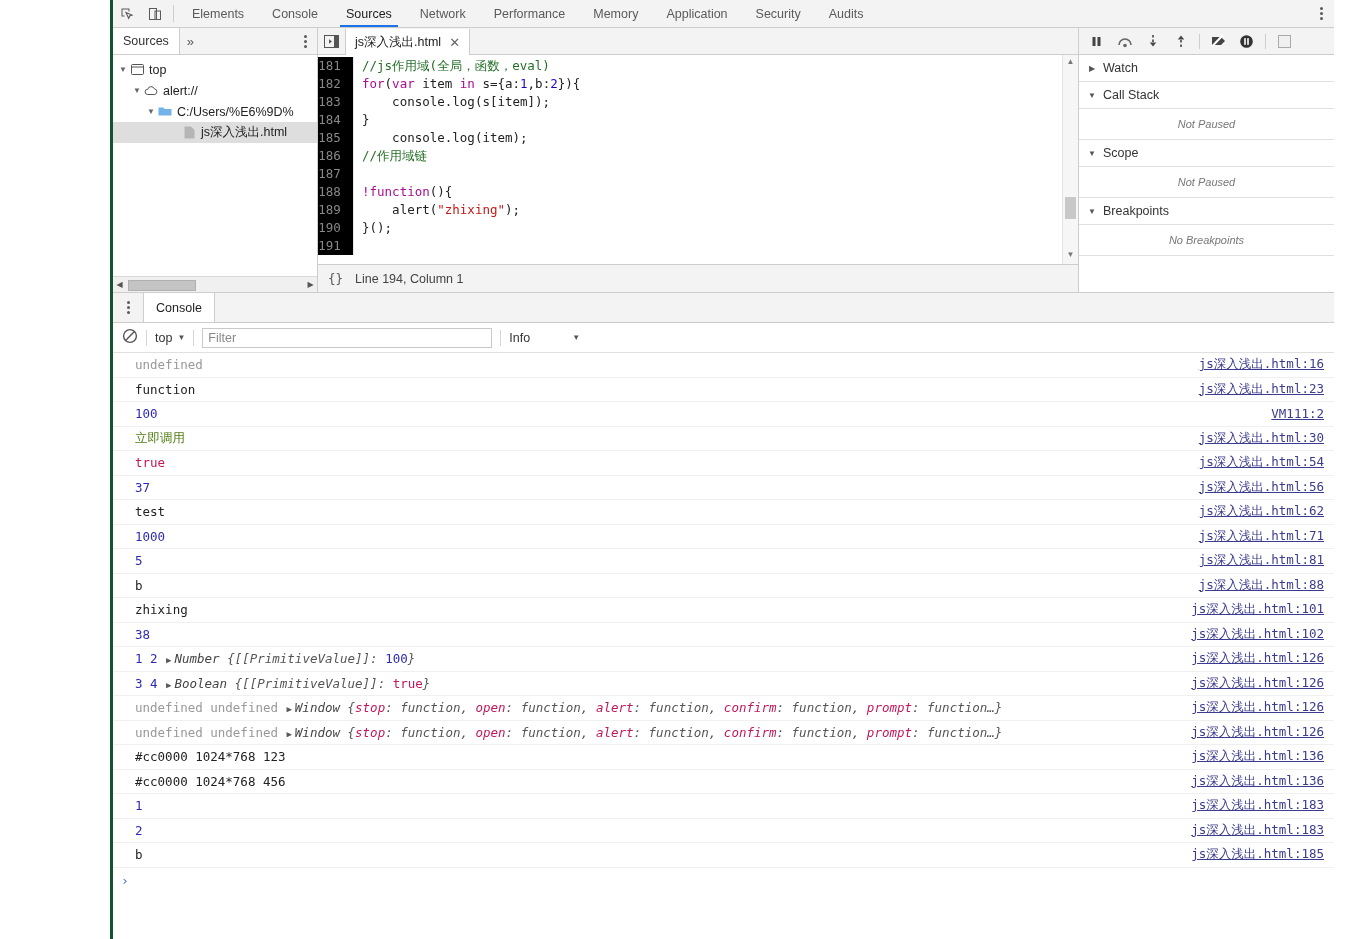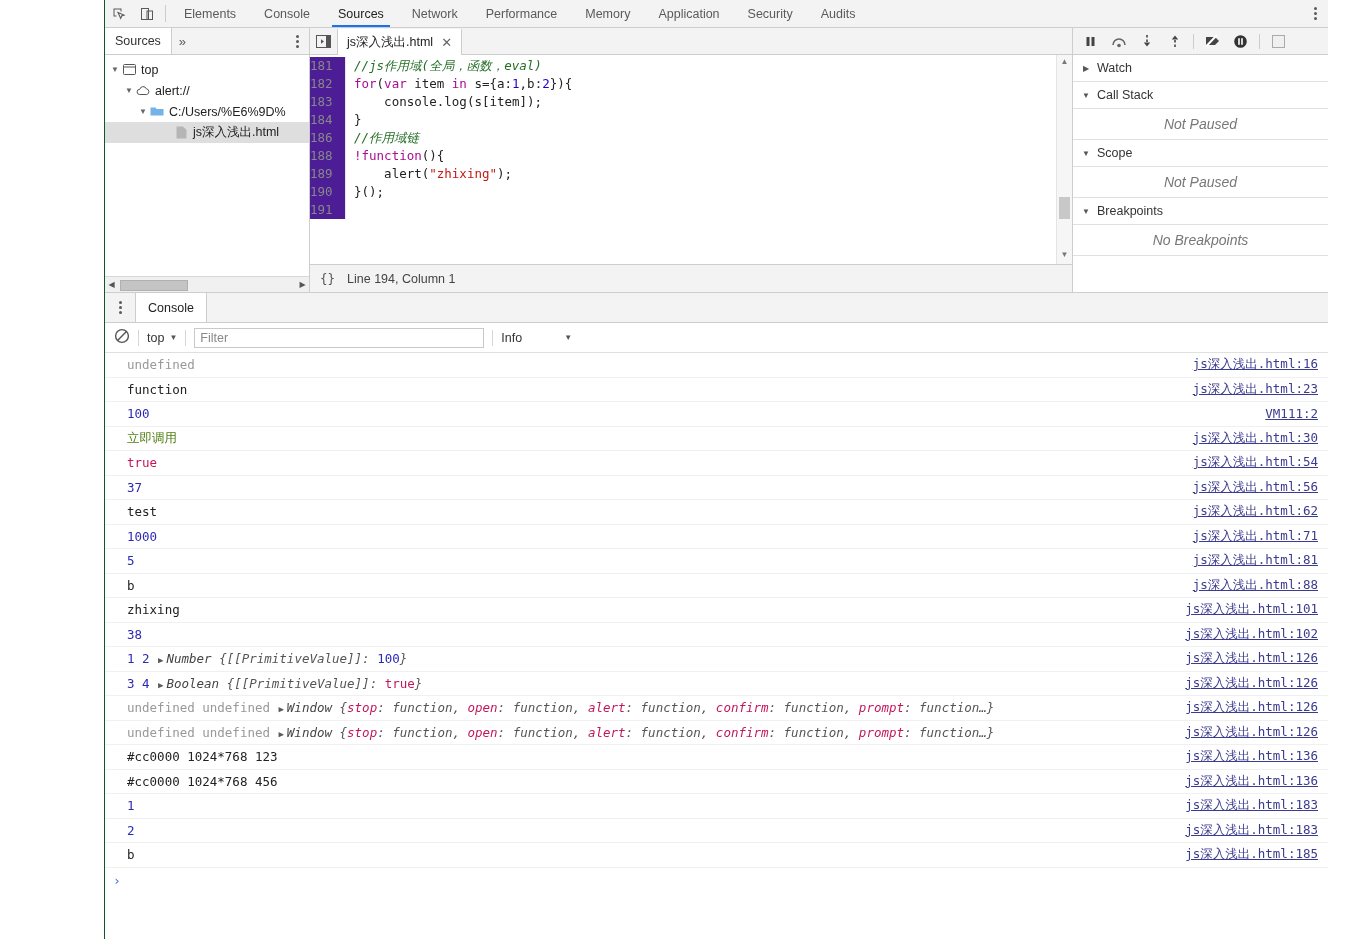--- a/index.html
+++ b/index.html
@@ -12,23 +12,23 @@
   }
   .page { position: relative; width: 1346px; height: 939px; background:#fff; }
 
   
   .page-content {
     position: absolute; left: 0; top: 0; width: 122px; height: 939px;
     background: #ffffff;
   }
 
   .devtools {
-    position: absolute; left: 104px; top: 0; width: 1224px; height: 939px;
+    position: absolute; left: 110px; top: 0; width: 1224px; height: 939px;
     background: #ffffff;
-    border-left: 1px solid #14532d;
+    border-left: 3px solid #14532d;
     display: flex; flex-direction: column;
   }
 
   
   .main-tabbar {
     height: 28px; min-height: 28px;
     background: #f3f3f3;
     border-bottom: 1px solid #cdcdcd;
     display: flex; align-items: stretch;
     position: relative;
@@ -122,25 +122,25 @@
   .ed-tab .x { font-size:13px; color:#666; }
 
   .ed-body { flex:1; display:flex; min-height:0; position:relative; overflow:hidden; }
   .code {
     flex:1; overflow:hidden; background:#fff;
     font-family:"DejaVu Sans Mono","Liberation Mono",monospace;
     font-size:12.5px; line-height:18px; padding-top:2px;
   }
   .cline { display:flex; height:18px; white-space:pre; }
   .gutter {
-    width:36px; min-width:36px; text-align:left; padding-right:12px;
-    color:#888; background:#4c1d95; border-right:1px solid #e6e6e6;
+    width:36px; min-width:36px; text-align:center; padding-right:12px;
+    color:#888; background:#000000; border-right:1px solid #e6e6e6;
   }
   .ctext { padding-left:8px; }
-  .tok-com { color:#236e25;font-style:italic; }
+  .tok-com { color:#236e25; }
   .tok-kw  { color:#aa0d91; }
   .tok-num { color:#1c00cf; }
   .tok-str { color:#c41a16; }
   .tok-pl  { color:#222; }
 
   .ed-scroll {
     width:16px; min-width:16px; background:#f6f6f6; border-left:1px solid #e4e4e4;
     position:relative; display:flex; flex-direction:column; align-items:center;
   }
   .ed-scroll .sarr { font-size:8px; color:#777; height:14px; line-height:14px;}
@@ -169,21 +169,21 @@
   .dbg-btn { width:25px; height:22px; display:flex; align-items:center; justify-content:center; color:#5a5a5a;}
   .dbg-sep { width:1px; height:15px; background:#cdcdcd; margin:0 3px; }
   .dbg-sec-head {
     height:27px; display:flex; align-items:center; gap:6px; padding-left:8px;
     font-size:12.5px; color:#333; border-bottom:1px solid #e0e0e0;
     background:#fff;
   }
   .dbg-sec-head .tri { font-size:8px; color:#555; width:10px; }
   .dbg-sec-body {
     height:31px; display:flex; align-items:center; justify-content:center;
-    font-size:14px; color:#777; font-style:italic;
+    font-size:11px; color:#777; font-style:italic;
     border-bottom:1px solid #e0e0e0; background:#fff;
   }
 
   
   .drawer { flex:1; display:flex; flex-direction:column; min-height:0; background:#fff; }
   .drawer-tabbar {
     height:30px; min-height:30px; background:#f3f3f3;
     border-bottom:1px solid #cdcdcd; display:flex; align-items:stretch;
   }
   .drawer-kebab { width:30px; display:flex; flex-direction:column; align-items:center;
@@ -380,21 +380,23 @@
             <span class="x">✕</span>
           </div>
         </div>
 
         <div class="ed-body">
           <div class="code">
             <div class="cline"><span class="gutter">181</span><span class="ctext"><span class="tok-com">//js作用域(全局，函数，eval)</span></span></div>
             <div class="cline"><span class="gutter">182</span><span class="ctext"><span class="tok-kw">for</span><span class="tok-pl">(</span><span class="tok-kw">var</span><span class="tok-pl"> item </span><span class="tok-kw">in</span><span class="tok-pl"> s={a:</span><span class="tok-num">1</span><span class="tok-pl">,b:</span><span class="tok-num">2</span><span class="tok-pl">}){</span></span></div>
             <div class="cline"><span class="gutter">183</span><span class="ctext"><span class="tok-pl">    console.log(s[item]);</span></span></div>
             <div class="cline"><span class="gutter">184</span><span class="ctext"><span class="tok-pl">}</span></span></div>
+            <div class="cline"><span class="gutter">185</span><span class="ctext"><span class="tok-pl">    console.log(item);</span></span></div>
             <div class="cline"><span class="gutter">186</span><span class="ctext"><span class="tok-com">//作用域链</span></span></div>
+            <div class="cline"><span class="gutter">187</span><span class="ctext"><span class="tok-pl"></span></span></div>
             <div class="cline"><span class="gutter">188</span><span class="ctext"><span class="tok-kw">!</span><span class="tok-kw">function</span><span class="tok-pl">(){</span></span></div>
             <div class="cline"><span class="gutter">189</span><span class="ctext"><span class="tok-pl">    alert(</span><span class="tok-str">"zhixing"</span><span class="tok-pl">);</span></span></div>
             <div class="cline"><span class="gutter">190</span><span class="ctext"><span class="tok-pl">}();</span></span></div>
             <div class="cline"><span class="gutter">191</span><span class="ctext"><span class="tok-pl"></span></span></div>
           </div>
           <div class="ed-scroll">
             <span class="sarr">▲</span>
             <span class="sthumb"></span>
             <span class="sarr" style="position:absolute;bottom:2px;">▼</span>
           </div>

